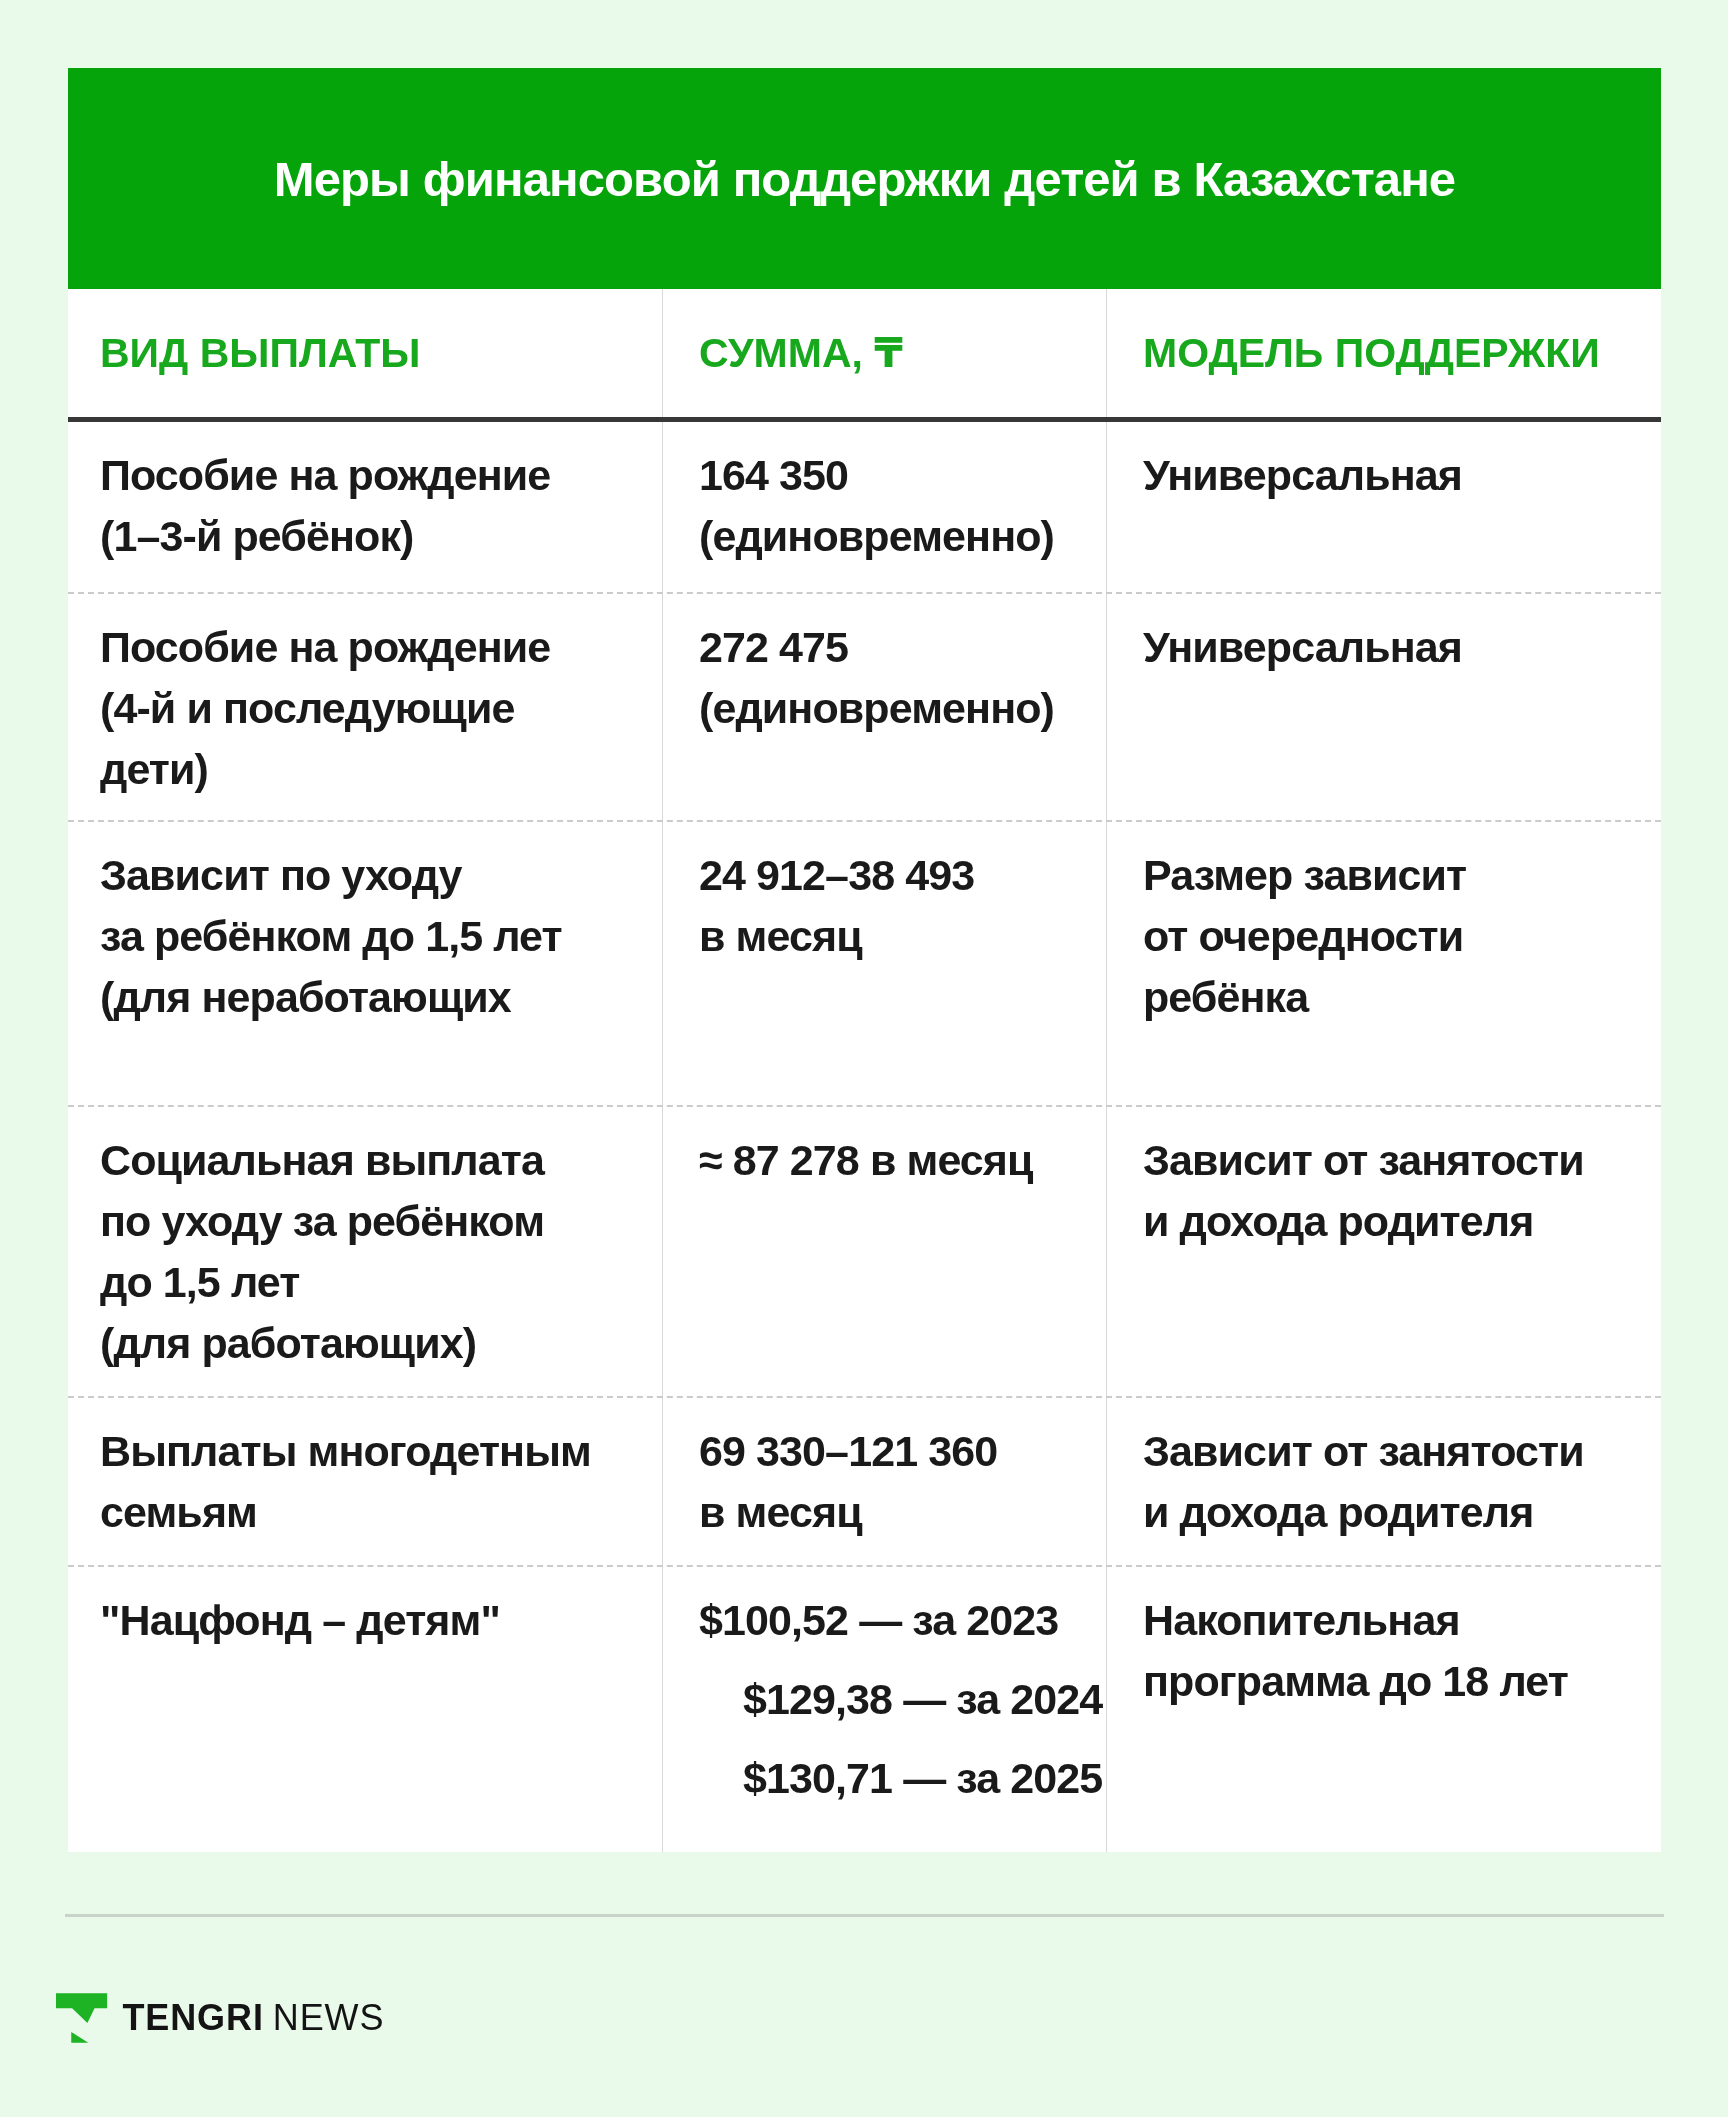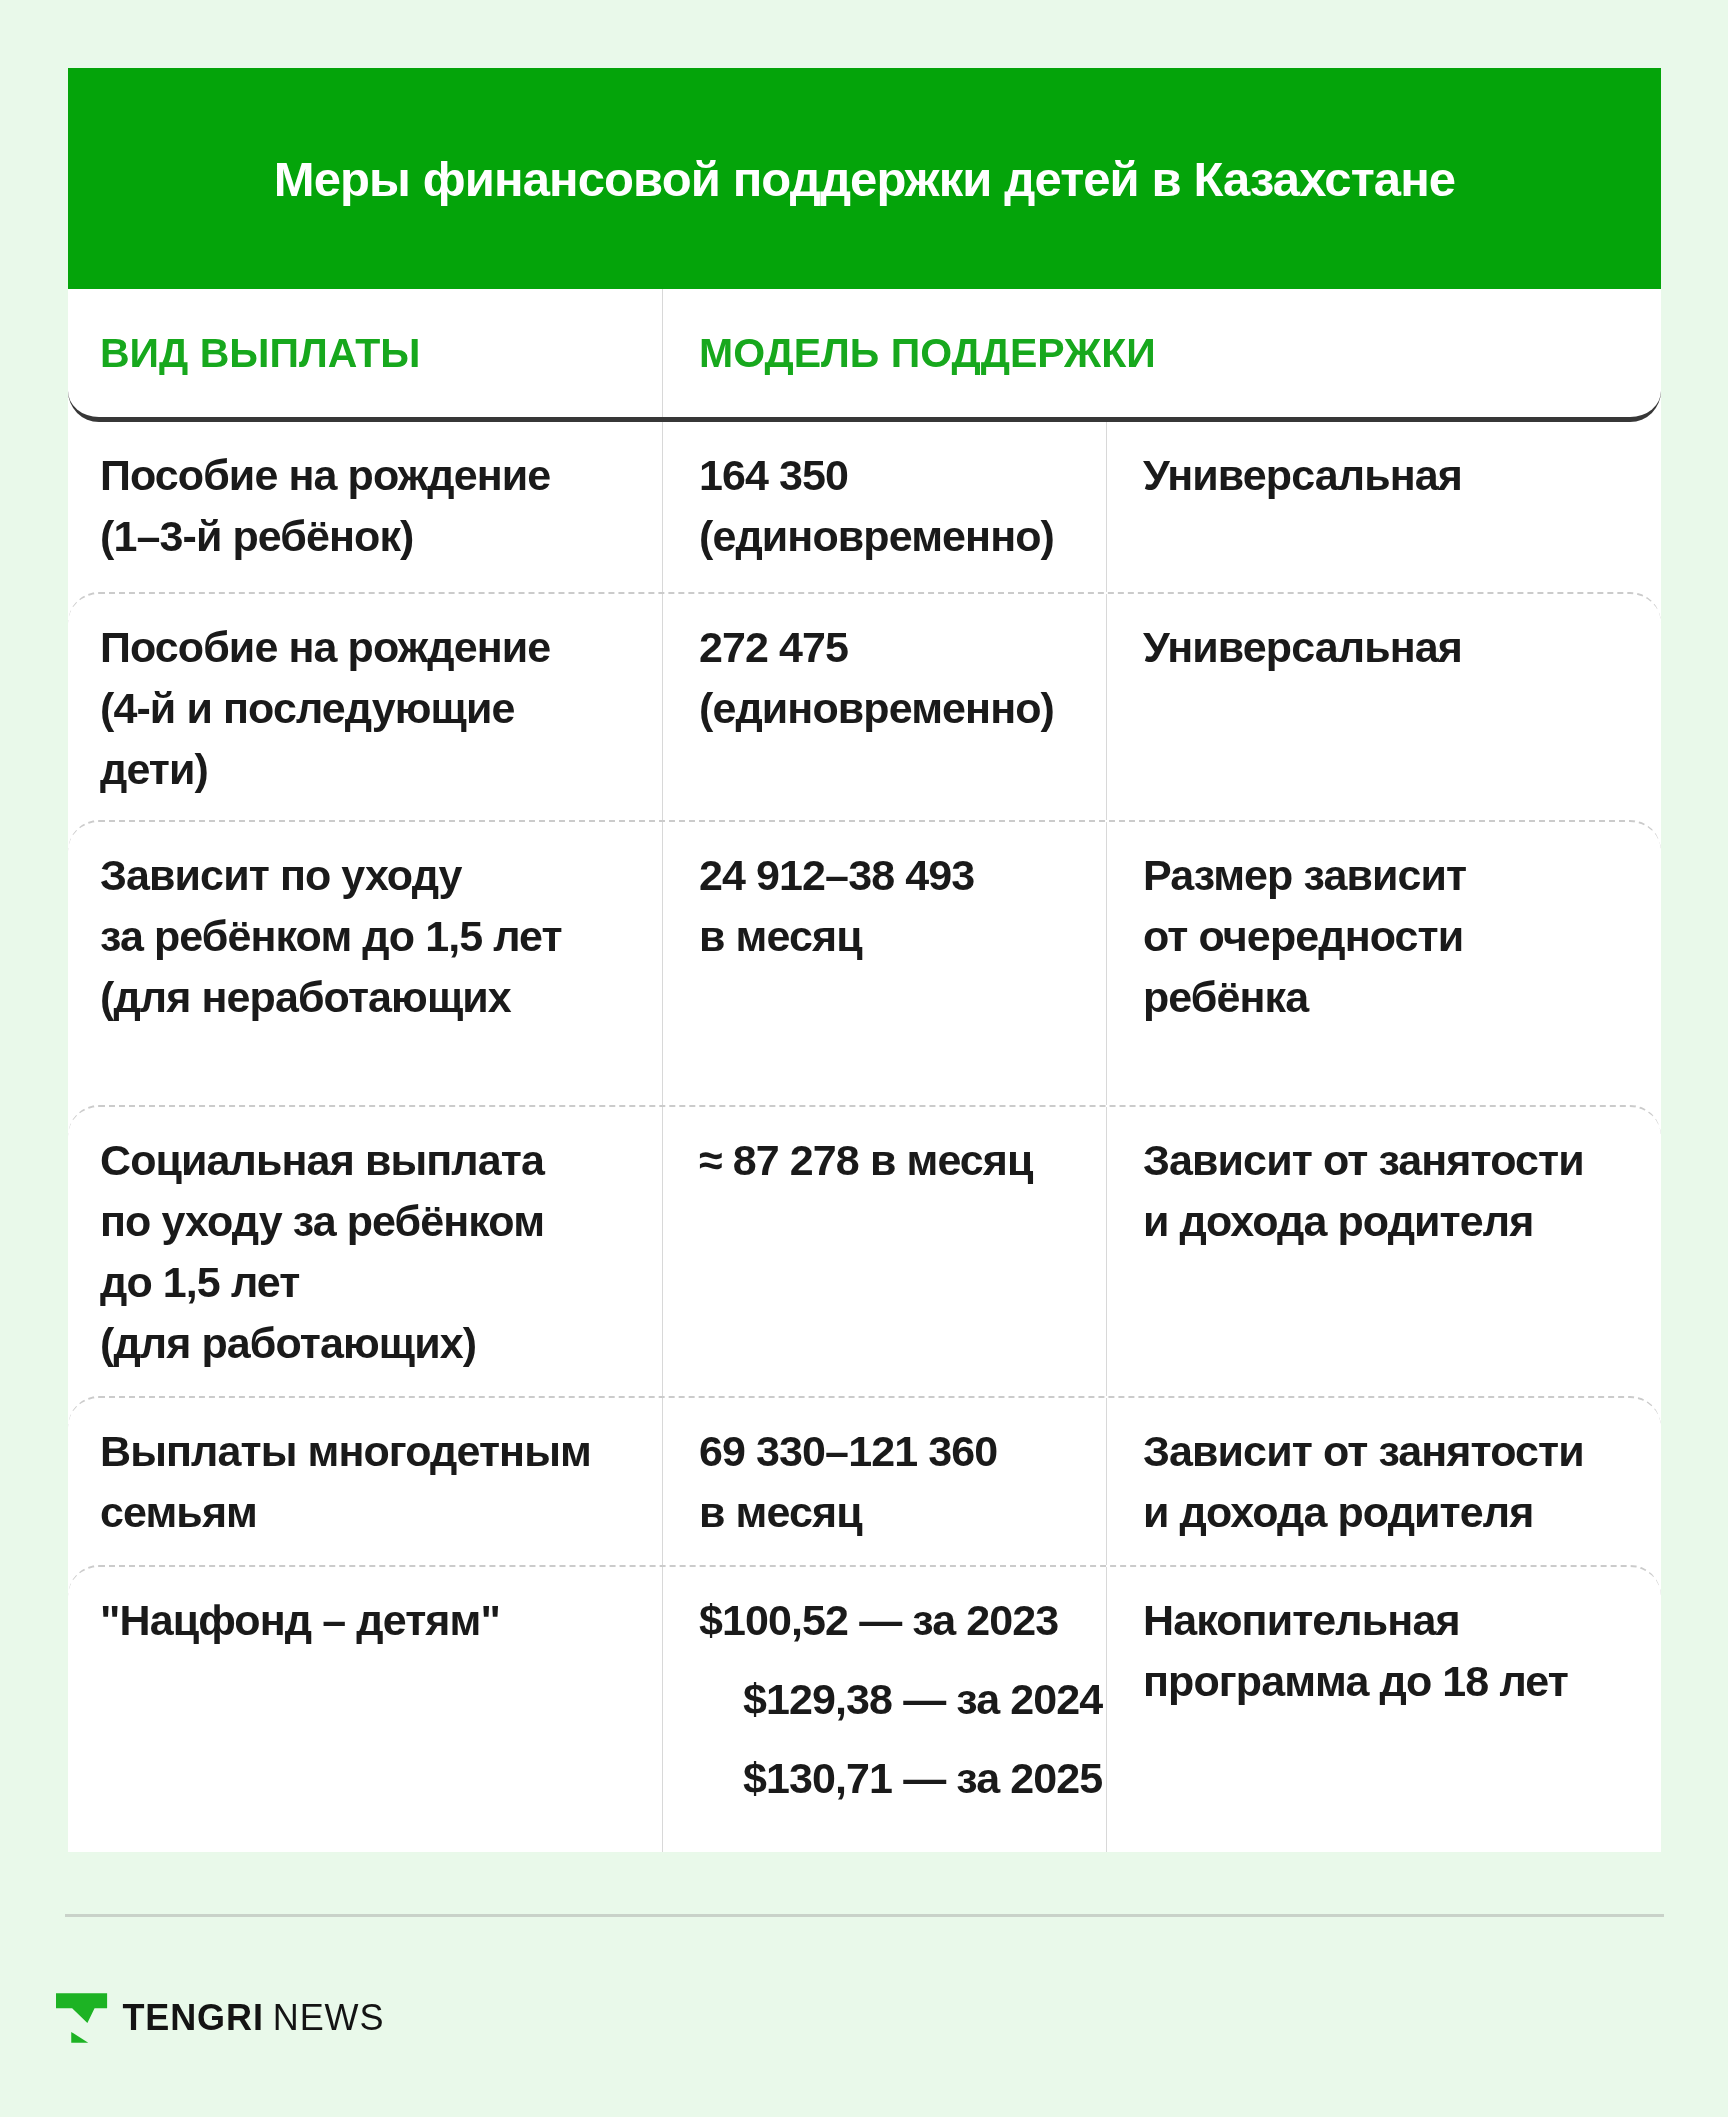--- a/index.html
+++ b/index.html
@@ -29,21 +29,21 @@
   .banner{
     height:221px; background:var(--banner-green);
     display:flex; align-items:center; justify-content:center;
   }
   .banner h1{
     color:#ffffff; font-size:49px; font-weight:700; letter-spacing:-0.9px;
     text-align:center; white-space:nowrap;
   }
   .table{ background:var(--card-bg); }
   .row{
-    display:grid; grid-template-columns:594px 444px 555px;border-radius:31px;
+    display:grid; grid-template-columns:594px 444px 555px;
   }
   .thead{ height:133px; border-bottom:5.4px solid var(--dark-line); }
   .thead .cell{ display:flex; align-items:center; padding-top:0; padding-bottom:0; }
   .thead .cell .line{
     color:var(--header-text-green); font-size:41px; font-weight:700;
     letter-spacing:0; white-space:nowrap;
   }
   .tbody .row + .row{ border-top:2.7px dashed var(--row-dash); }
   .tbody .row:nth-child(1){ min-height:170px; }
   .tbody .row:nth-child(2){ min-height:228px; }
@@ -77,20 +77,23 @@
 <body>
 
 <div class="card">
   <div class="banner">
     <h1>Меры финансовой поддержки детей в Казахстане</h1>
   </div>
   <div class="table">
     <div class="row thead" id="thead">
         <div class="cell">
           <div class="line">ВИД ВЫПЛАТЫ</div>
+        </div>
+        <div class="cell">
+          <div class="line">СУММА, ₸</div>
         </div>
         <div class="cell">
           <div class="line">МОДЕЛЬ ПОДДЕРЖКИ</div>
         </div>
       </div>
     <div class="tbody" id="tbody">
         <div class="row">
           <div class="cell">
             <div class="line">Пособие на рождение</div>
             <div class="line">(1–3-й ребёнок)</div>

